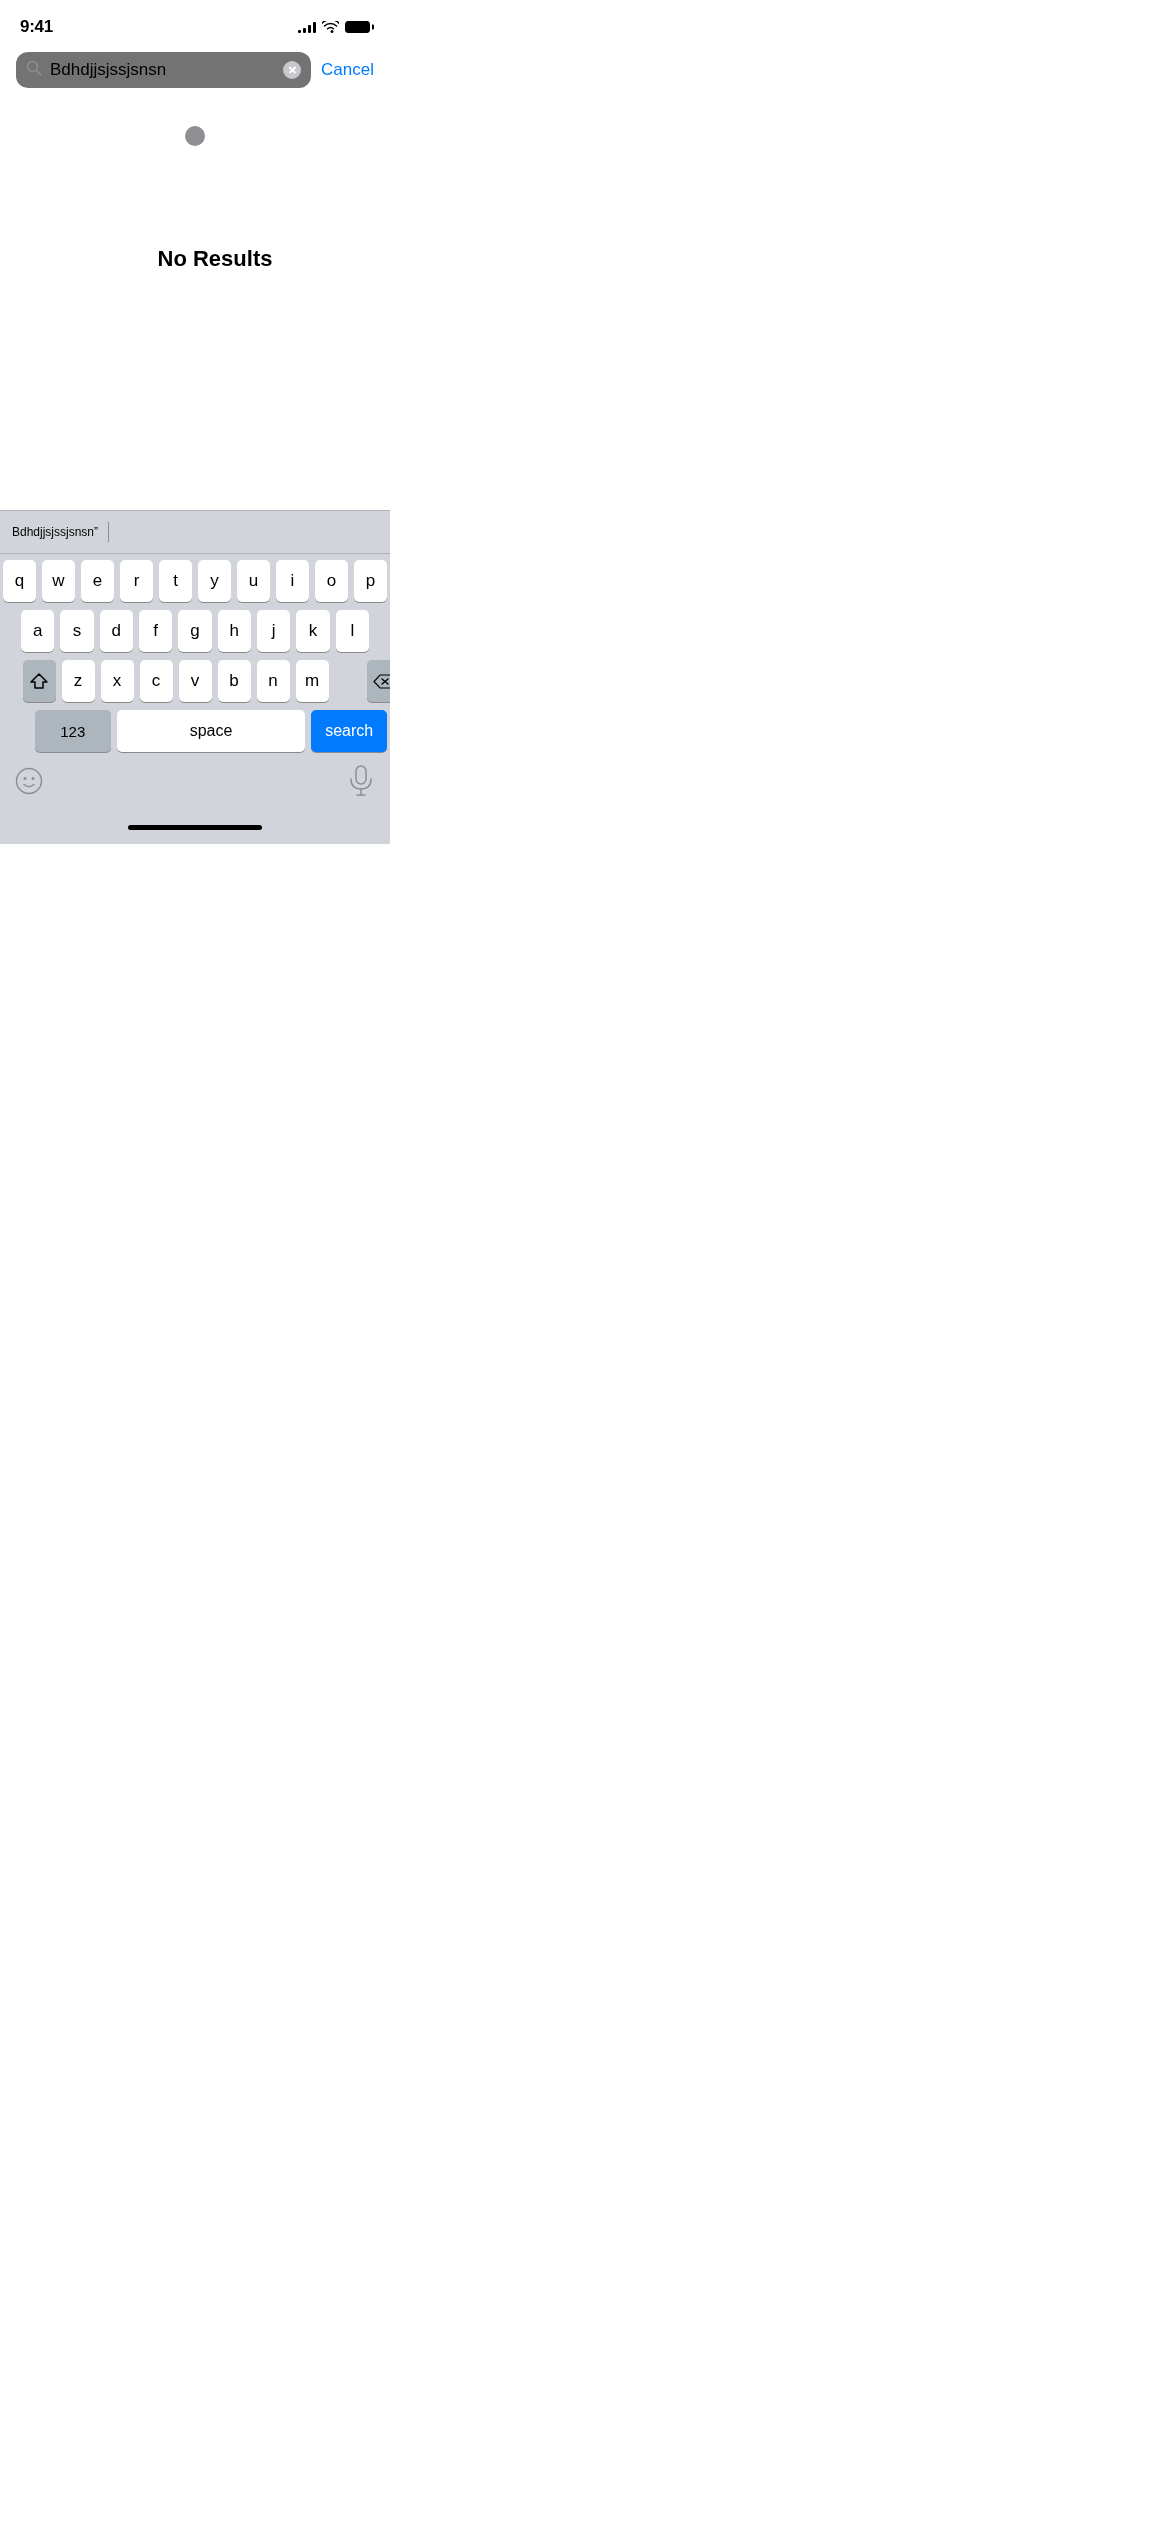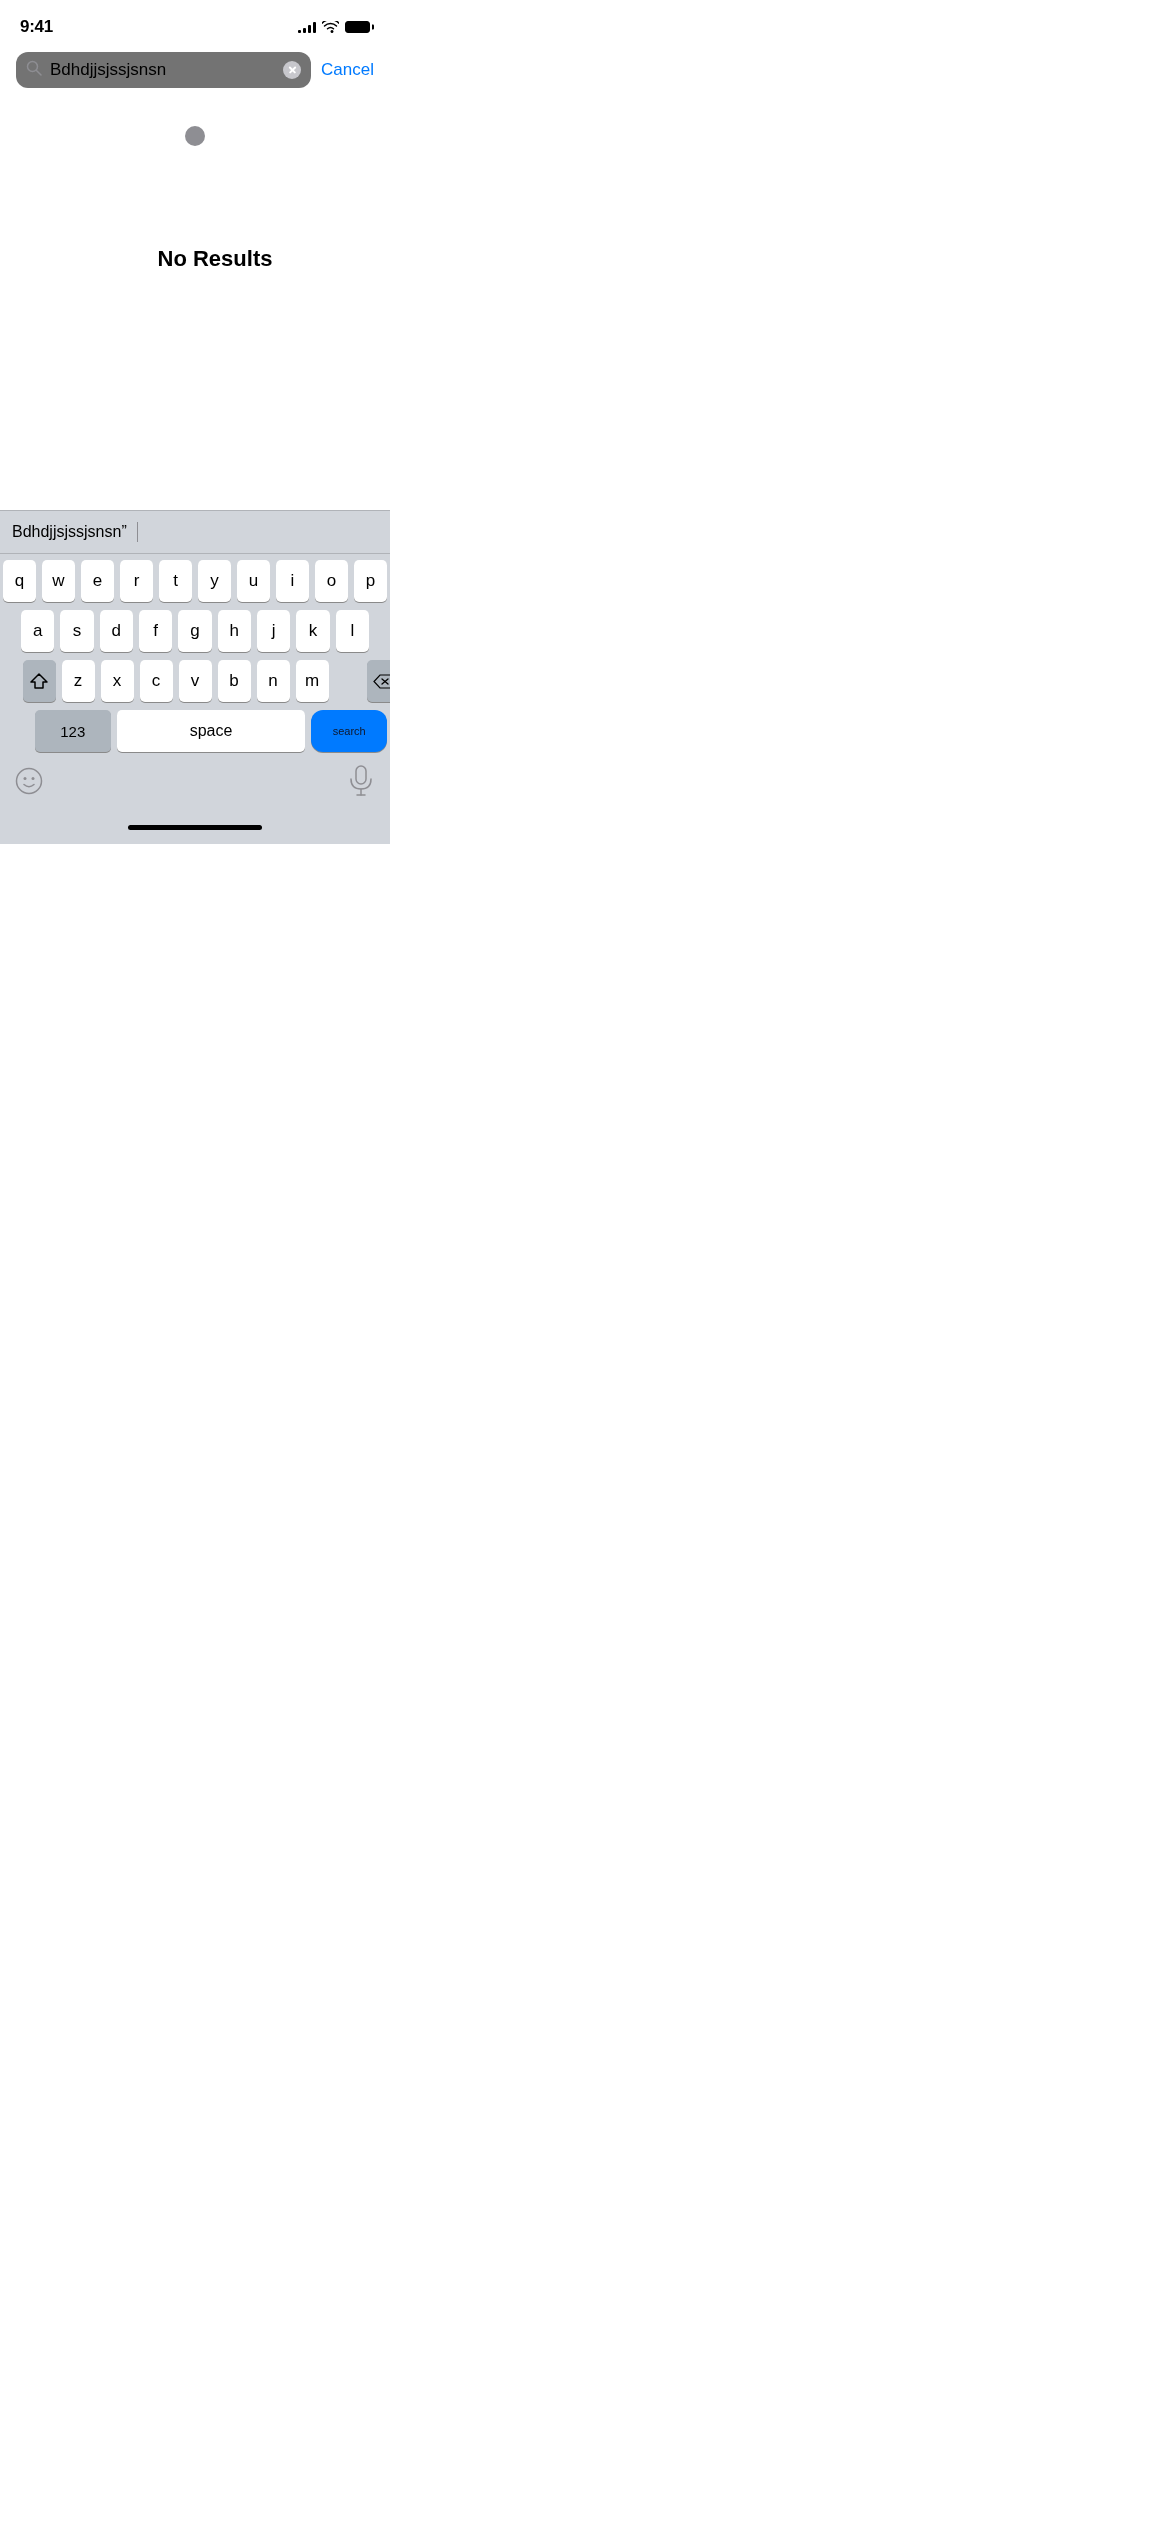--- a/index.html
+++ b/index.html
@@ -177,21 +177,21 @@
       border-top: 1px solid #b0b3b8;
       border-bottom: 1px solid #b0b3b8;
       padding: 10px 12px;
       display: flex;
       align-items: center;
       gap: 10px;
       min-height: 44px;
     }
 
     .autocomplete-text {
-      font-size: 16px;
+      font-size: 12px;
       color: #000;
     }
 
     .autocomplete-divider {
       width: 1px;
       height: 20px;
       background: #8e8e93;
     }
 
     .keyboard-rows {
@@ -246,23 +246,23 @@
     }
 
     .key-space {
       flex: 5;
       font-size: 16px;
     }
 
     .key-search {
       flex: 2;
       background: #007AFF;
-      color: #0f172a;
-      font-size: 11px;
-      border-radius: 12px;
+      color: #ffffff;
+      font-size: 16px;
+      border-radius: 5px;
     }
 
     .bottom-row {
       display: flex;
       justify-content: space-between;
       align-items: center;
       padding: 4px 8px 8px;
       gap: 6px;
     }
 

